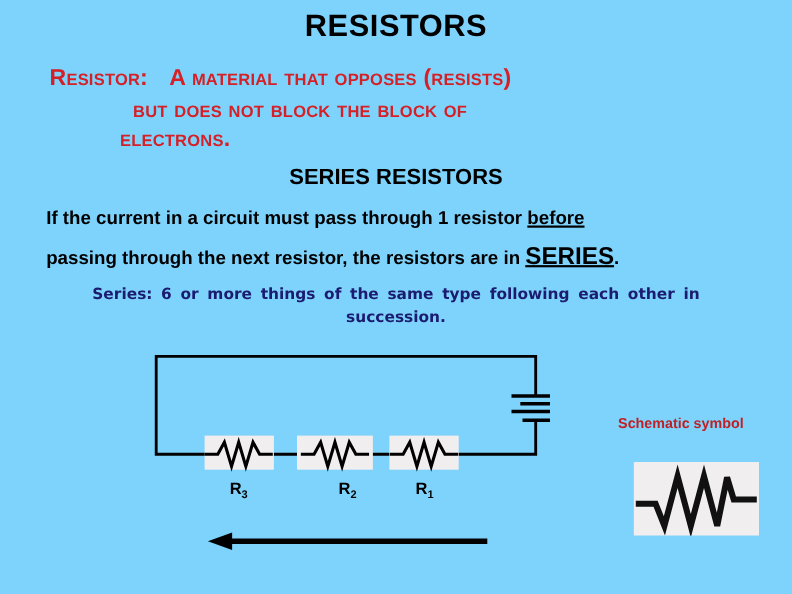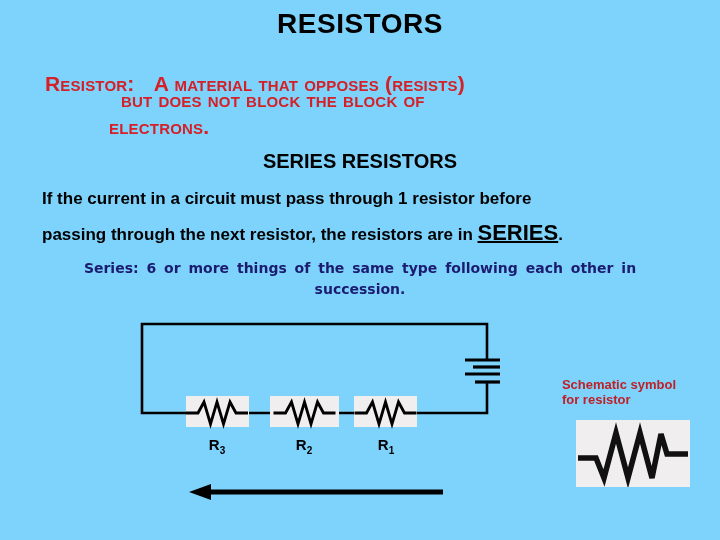--- a/index.html
+++ b/index.html
@@ -17,21 +17,21 @@
     font-variant:small-caps;letter-spacing:0.2px;white-space:nowrap;
   }
   .def-label{margin-right:14px;}
   .subtitle{
     top:150px;left:0;width:720px;text-align:center;
     font-size:20px;font-weight:bold;color:#000;
   }
   .body-line{
     left:42px;font-size:17px;font-weight:bold;color:#000;white-space:nowrap;
   }
-  .u-word{text-decoration-thickness:2px;}
+  .u-word{text-decoration:underline;text-decoration-thickness:2px;}
   .series-big{font-size:22px;text-decoration:underline;text-decoration-thickness:2px;}
   .note{
     top:258px;left:0;width:720px;text-align:center;
     font-family:"DejaVu Sans",sans-serif;font-size:14px;font-weight:bold;
     color:#1b1b70;word-spacing:3px;line-height:21px;
   }
   .r-label{
     top:436px;font-size:15px;font-weight:bold;color:#000;
     transform:translateX(-50%);white-space:nowrap;
   }
@@ -43,21 +43,21 @@
   }
   svg{display:block;}
 </style>
 </head>
 <body>
 
 <div class="slide">
 
   <div class="abs slide-title">RESISTORS</div>
 
-  <div class="abs def-line" style="left:45px;top:59px;margin-top:13px;">
+  <div class="abs def-line" style="left:45px;top:59px;">
     <span class="def-label">Resistor:</span>
     <span>A material that opposes (resists)</span>
   </div>
   <div class="abs def-line" style="left:121px;top:88px;">but does not block the block of</div>
   <div class="abs def-line" style="left:109px;top:115px;">electrons.</div>
 
   <div class="abs subtitle">SERIES RESISTORS</div>
 
   <div class="abs body-line" style="top:189px;">
     <span>If the current in a circuit must pass through 1 resistor</span>
@@ -85,30 +85,29 @@
     <rect x="140" y="80" width="69" height="31" fill="#f0eeee"></rect>
     <rect x="224" y="80" width="63" height="31" fill="#f0eeee"></rect>
     <polyline points="56,97 68,97 74,86 80.5,108 87,86 93.5,108 100,86 106,97 118,97" fill="none" stroke="#000" stroke-width="2.8"></polyline>
     <polyline points="143.5,97 155.5,97 161.5,86 168,108 174.5,86 181,108 187.5,86 193.5,97 205.5,97" fill="none" stroke="#000" stroke-width="2.8"></polyline>
     <polyline points="224.5,97 236.5,97 242.5,86 249,108 255.5,86 262,108 268.5,86 274.5,97 286.5,97" fill="none" stroke="#000" stroke-width="2.8"></polyline>
   </svg>
 
   <div class="abs r-label" style="left:217px;">
     <span>R</span><sub>3</sub>
   </div>
-  <div class="abs r-label" style="left:304px;">
+  <div class="abs r-label" style="left:316px;">
     <span>R</span><sub>2</sub>
   </div>
   <div class="abs r-label" style="left:386px;">
     <span>R</span><sub>1</sub>
   </div>
 
   <div class="abs caption">
     <div>Schematic symbol</div>
-    <div>for resistor</div>
   </div>
 
   <svg class="abs" style="left:576px;top:420px;" width="114" height="67" viewBox="0 0 114 67">
     <rect x="0" y="0" width="114" height="67" fill="#f0eeee"></rect>
     <path d="M2,38 L20,38 L28,58 L40,13 L52,58 L64,13 L76,58 L85,14 L91,34 L112,34" fill="none" stroke="#111" stroke-width="5.5"></path>
   </svg>
 
   <svg class="abs" style="left:185px;top:482px;" width="265" height="20" viewBox="0 0 265 20">
     <line x1="24" y1="10" x2="258" y2="10" stroke="#000" stroke-width="5"></line>
     <polygon points="4,10 26,2 26,18" fill="#000"></polygon>

